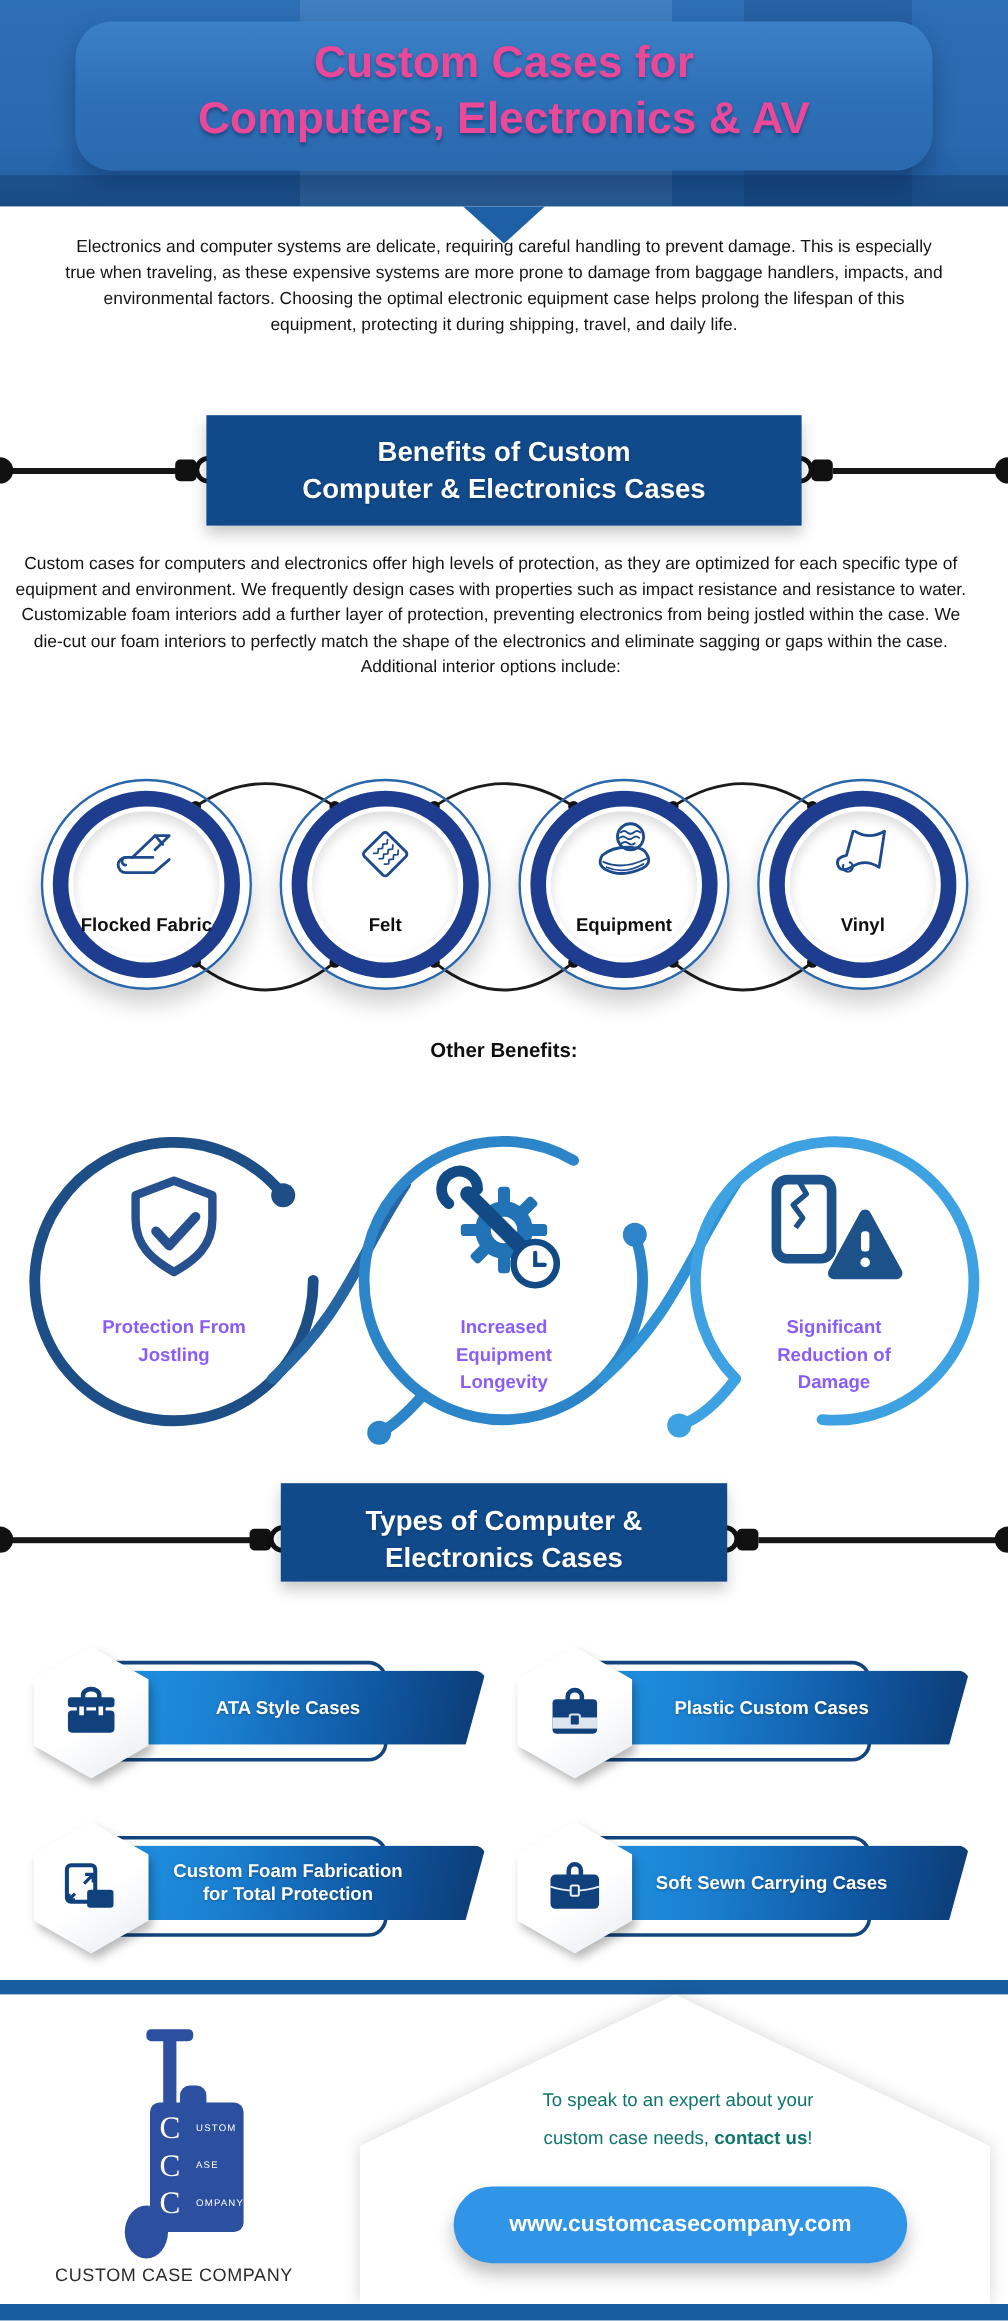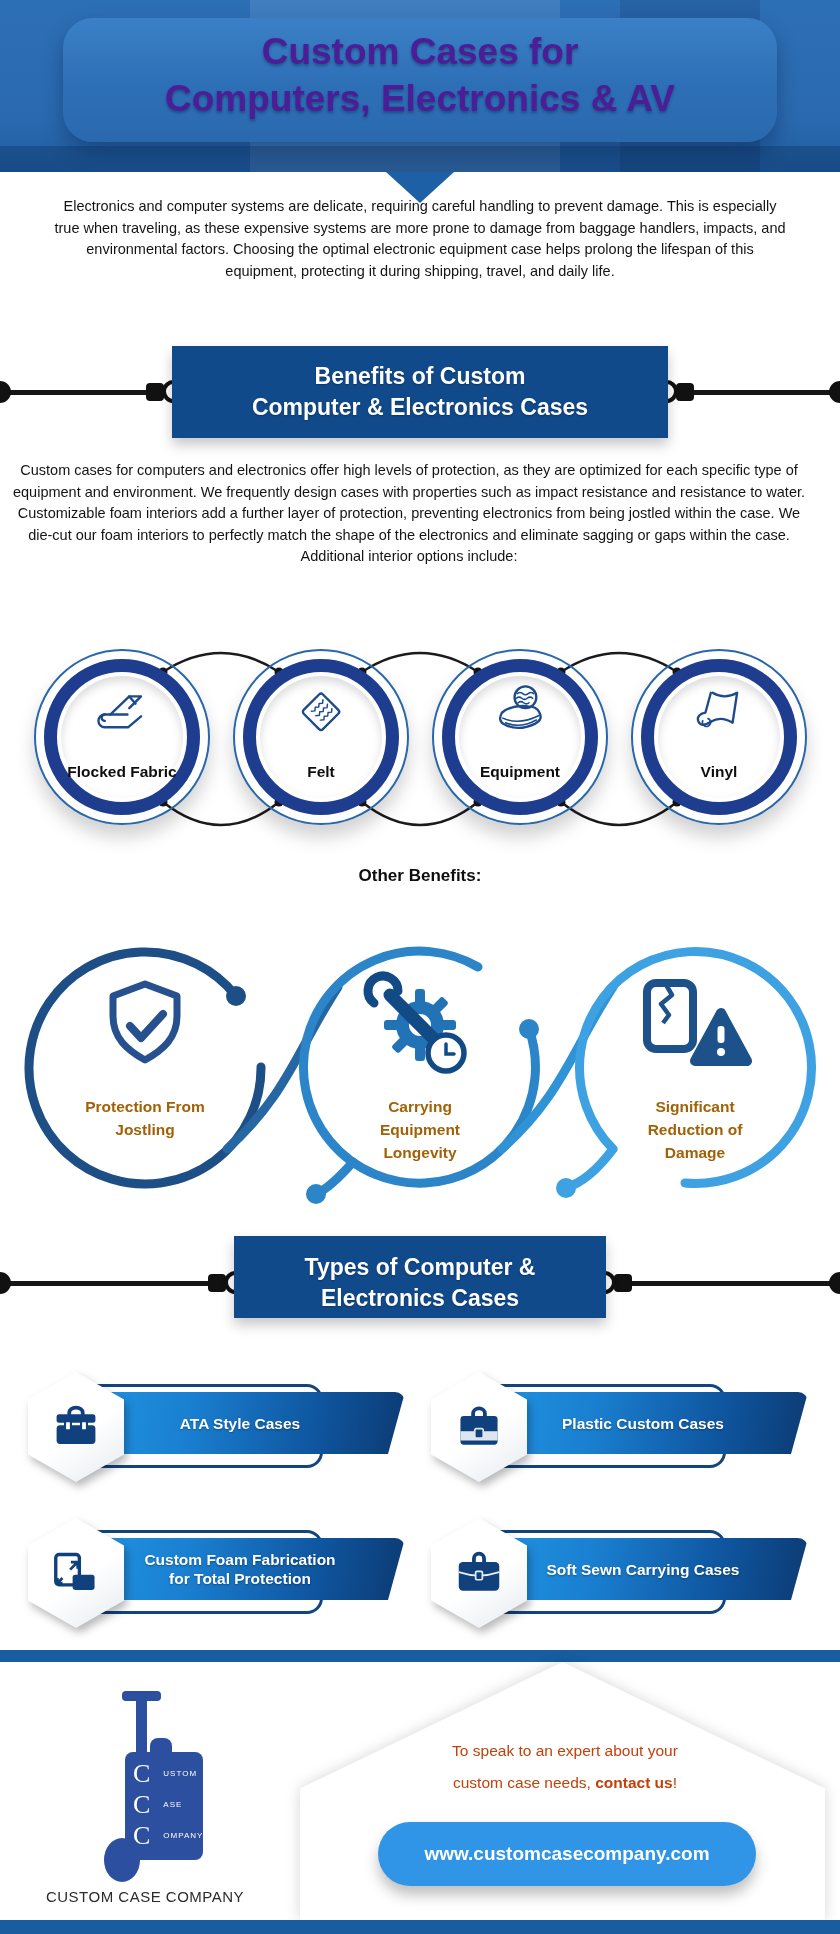--- a/index.html
+++ b/index.html
@@ -8,21 +8,21 @@
   .abs{position:absolute;}
 
   
   .hdr{left:0;top:0;width:840px;height:172px;background:linear-gradient(180deg,#2d6fb5 0%,#2a69af 70%,#1f5c9e 100%);overflow:hidden;}
   .hdr-ph1{left:250px;top:0;width:310px;height:172px;background:rgba(170,205,240,0.16);}
   .hdr-ph2{left:620px;top:0;width:140px;height:172px;background:rgba(10,40,90,0.18);}
   .hdr-ph3{left:0;top:146px;width:840px;height:26px;background:rgba(8,35,75,0.28);}
   .hdr-card{left:63px;top:18px;width:714px;height:124px;border-radius:30px;
         background:linear-gradient(180deg,#3b80c6 0%,#2d6fb6 55%,#2a69ae 100%);
         box-shadow:0 10px 20px rgba(5,30,70,0.35);}
-  .hdr-title{left:63px;top:28px;width:714px;text-align:center;color:#4c1d95;font-size:37px;font-weight:bold;
+  .hdr-title{left:63px;top:28px;width:714px;text-align:center;color:#ec4899;font-size:37px;font-weight:bold;
         line-height:47px;text-shadow:0 2px 3px rgba(10,35,80,0.45);}
   .hdr-tri{left:386px;top:172px;width:0;height:0;border-left:34px solid transparent;
         border-right:34px solid transparent;border-top:31px solid #1e60a5;}
 
   
   .para{color:#141414;font-size:14.5px;line-height:21.6px;text-align:center;}
   .intro{left:50px;top:196px;width:740px;}
   .para2{left:9px;top:460px;width:800px;}
 
   
@@ -40,21 +40,21 @@
   .ring-dark{left:10px;top:10px;right:10px;bottom:10px;border:13px solid #1e3d8f;border-radius:50%;background:#fff;}
   .disc{left:27px;top:27px;right:27px;bottom:27px;background:#fff;border-radius:50%;
         box-shadow:inset 0 5px 10px rgba(0,0,0,0.14);}
   .opt-icon{left:59px;top:32px;width:58px;height:58px;}
   .opt-label{left:16px;right:16px;top:94px;height:56px;display:flex;align-items:center;justify-content:center;
         text-align:center;font-weight:bold;font-size:15.5px;line-height:19px;color:#0e0e0e;}
 
   .other-head{left:0;top:866px;width:840px;text-align:center;font-size:17px;font-weight:bold;color:#0e0e0e;}
 
   
-  .ben-label{top:1095px;width:230px;text-align:center;font-weight:bold;font-size:15.5px;line-height:23px;color:#a16207;}
+  .ben-label{top:1095px;width:230px;text-align:center;font-weight:bold;font-size:15.5px;line-height:23px;color:#8b5cf6;}
 
   
   .banner{width:390px;height:112px;}
   .bn-outline{left:44px;top:12px;width:248px;height:78px;border:3.5px solid #12457e;border-radius:16px;}
   .bn-fill{left:50px;top:20px;width:330px;height:62px;border-radius:12px 10px 0 12px;
         background:linear-gradient(100deg,#2196e5 0%,#1a7fd0 35%,#0f56a0 72%,#0c3a72 100%);
         clip-path:polygon(0 0,100% 0,calc(100% - 17px) 100%,0 100%);
         box-shadow:0 6px 10px rgba(0,0,0,0.18);}
   .bn-label{left:70px;top:20px;width:290px;height:62px;display:flex;flex-direction:column;align-items:center;
         justify-content:center;text-align:center;color:#fff;font-weight:bold;font-size:15.5px;line-height:19px;
@@ -64,21 +64,21 @@
         clip-path:polygon(50% 0,100% 25%,100% 75%,50% 100%,0 75%,0 25%);
         display:flex;align-items:center;justify-content:center;}
 
   
   .bar{left:0;width:840px;background:#175d9f;}
 
   
   .house-wrap{left:300px;top:1662px;width:525px;height:258px;filter:drop-shadow(0 0 7px rgba(0,0,0,0.16));}
   .house{width:525px;height:258px;background:#fff;
         clip-path:polygon(50% 0,100% 49%,100% 100%,0 100%,0 49%);}
-  .cta{width:470px;left:330px;text-align:center;color:#c2410c;font-size:15.5px;}
+  .cta{width:470px;left:330px;text-align:center;color:#0f766e;font-size:15.5px;}
   .cta b{font-weight:bold;}
   .www-btn{left:378px;top:1822px;width:378px;height:64px;border-radius:33px;background:#3094e7;
         box-shadow:0 9px 14px rgba(0,0,0,0.25);color:#fff;font-weight:bold;font-size:19px;
         display:flex;align-items:center;justify-content:center;cursor:pointer;border:none;}
 
   
   .lg{background:#2c4f9f;}
   .lg-rod{left:136px;top:1698px;width:11px;height:60px;}
   .lg-grip{left:122px;top:1691px;width:39px;height:10px;border-radius:4px;}
   .lg-bump{left:150px;top:1738px;width:22px;height:18px;border-radius:8px 8px 0 0;}
@@ -256,21 +256,21 @@
       <rect x="22.5" y="1" width="7" height="17" rx="3" fill="#fff"></rect>
       <circle cx="26" cy="27" r="4" fill="#fff"></circle>
     </g>
   </svg>
 
   <div class="abs ben-label" style="left:30px;">
     <div>Protection From</div>
     <div>Jostling</div>
   </div>
   <div class="abs ben-label" style="left:305px;">
-    <div>Carrying</div>
+    <div>Increased</div>
     <div>Equipment</div>
     <div>Longevity</div>
   </div>
   <div class="abs ben-label" style="left:580px;">
     <div>Significant</div>
     <div>Reduction of</div>
     <div>Damage</div>
   </div>
 
   <div class="abs rule" style="left:0;top:1281px;width:212px;"></div>

